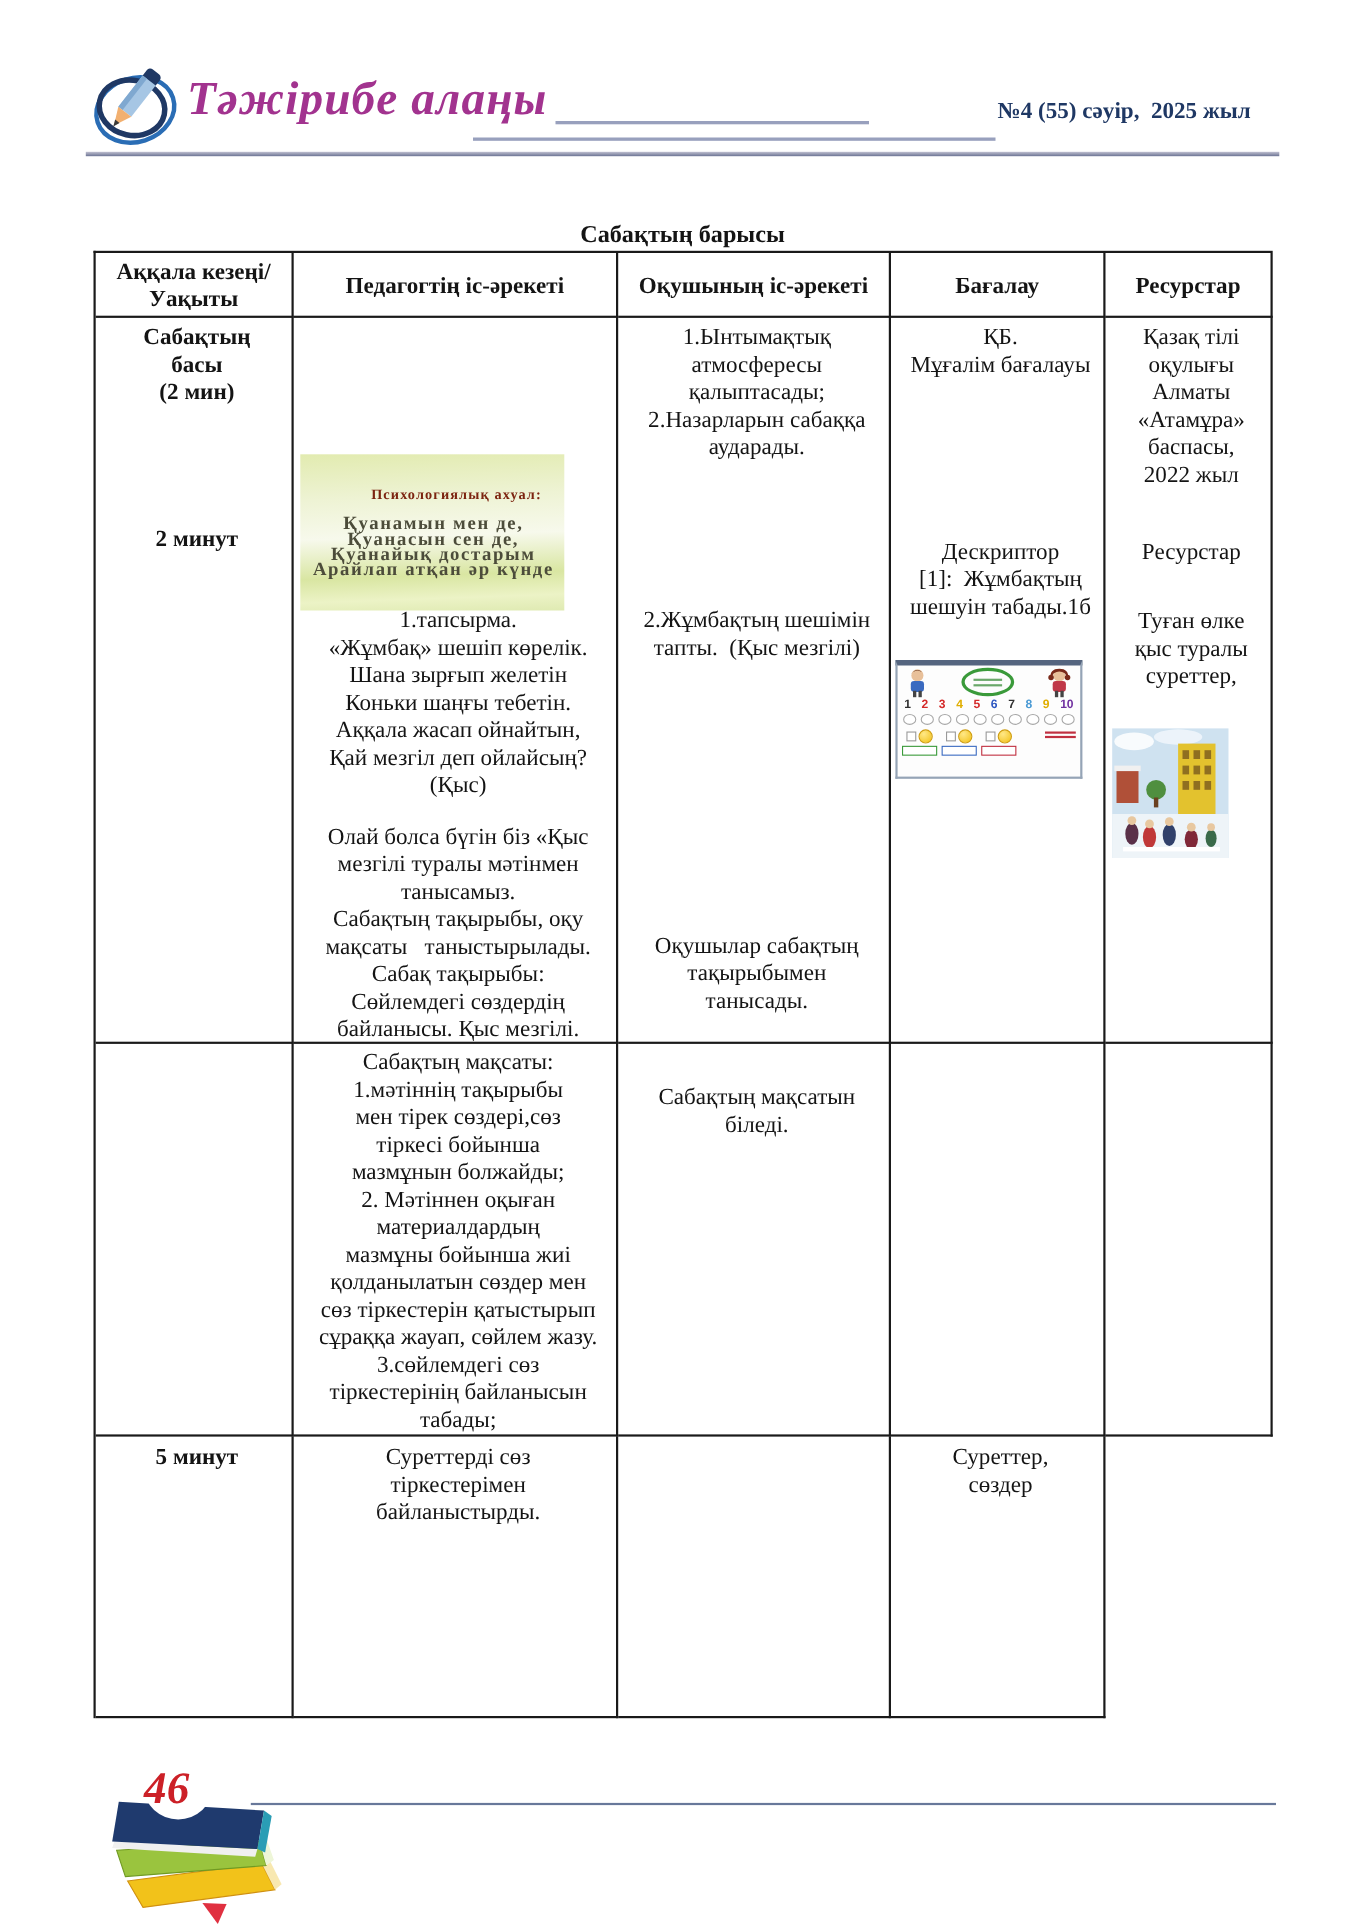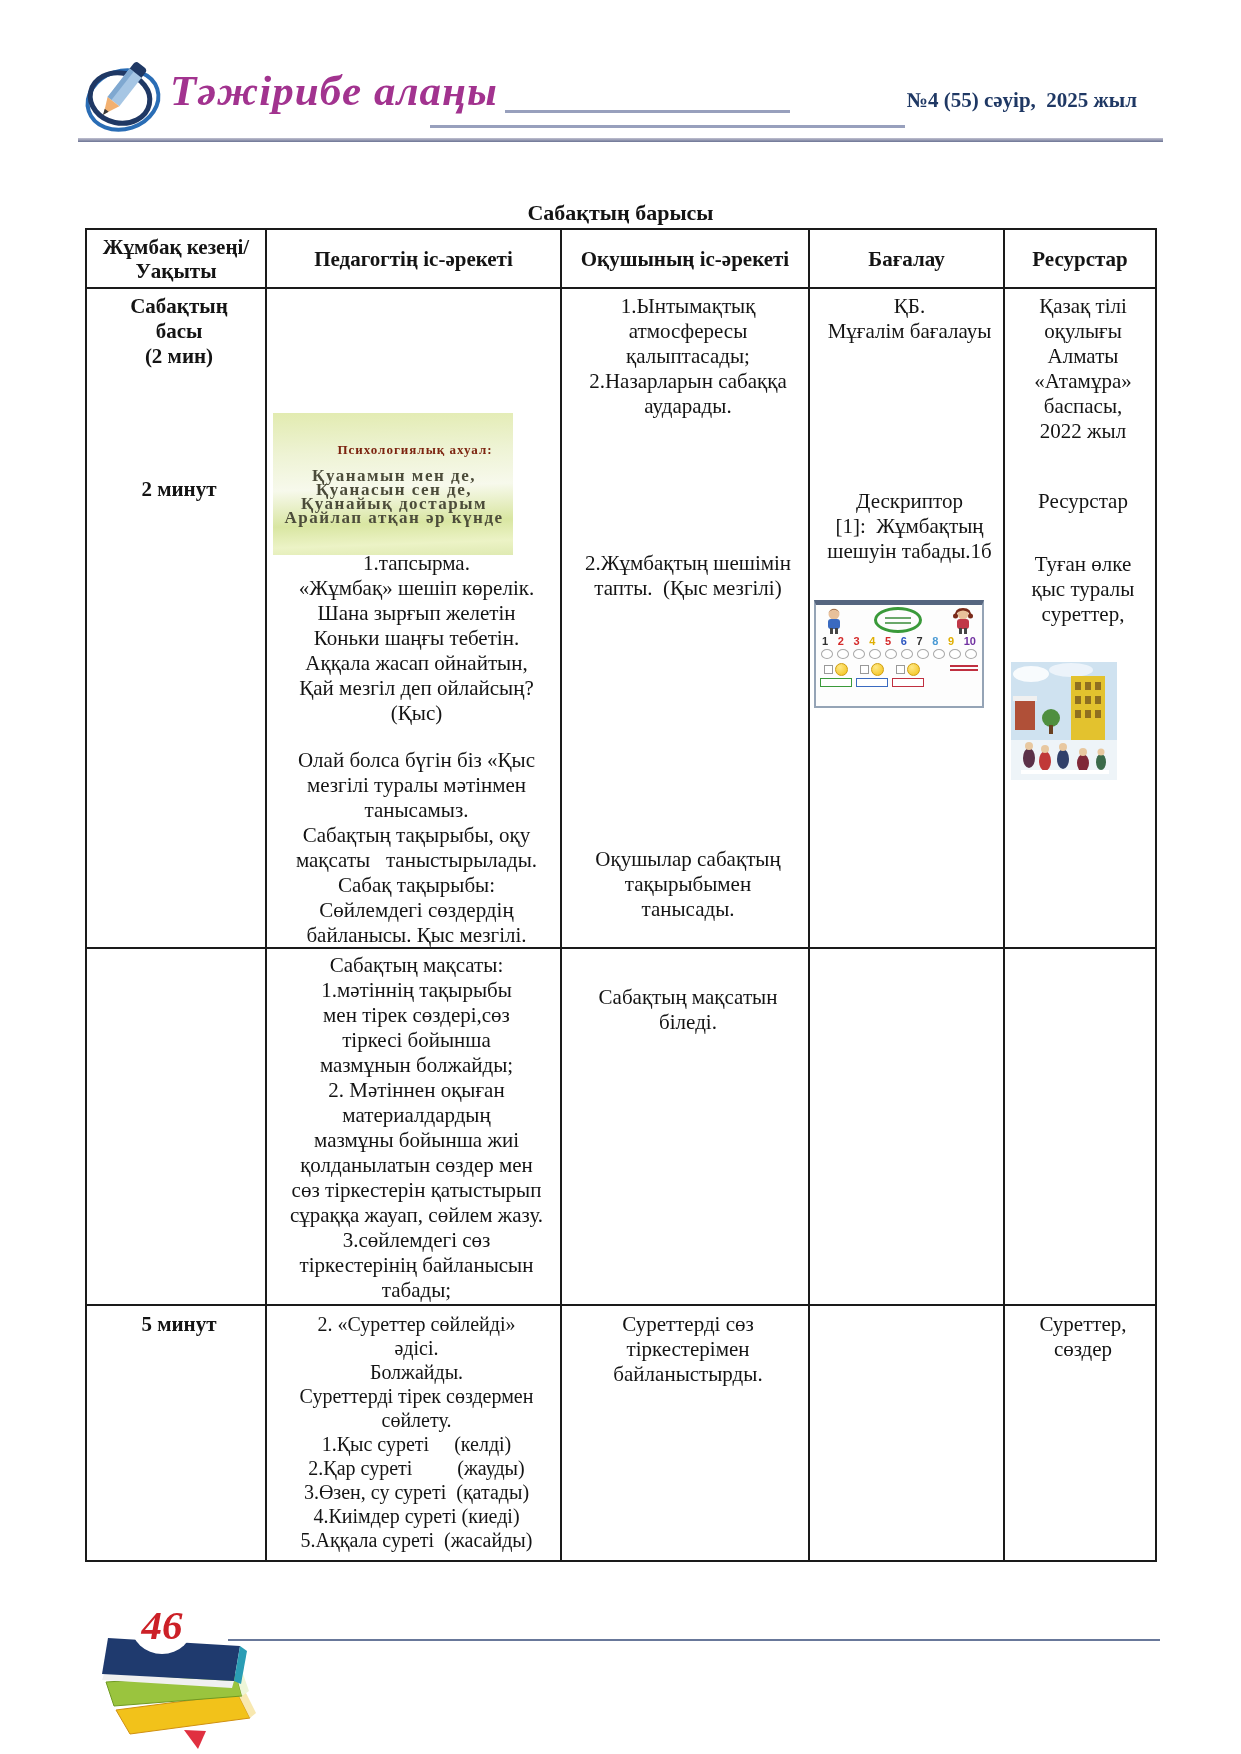--- a/index.html
+++ b/index.html
@@ -108,21 +108,21 @@
   .rc-note i { display:block; width:28px; height:2px; background:#c03040; }
 
   
   .winter-wrap { position:absolute; left:6px; top:373px; }
 
   
   .books-svg { position:absolute; left:88px; top:1582px; z-index:1; }
   .pn-circle {
     position:absolute; left:131px; top:1596px; width:62px; height:58px;
     background:#fff; border-radius:50%; z-index:2;
-    display:flex; align-items:center; justify-content:center;
+    display:flex; align-items:center; justify-content:flex-start;
   }
   .pn { font-size:41px; font-weight:bold; font-style:italic; line-height:1; }
   .footer-line { position:absolute; left:228px; top:1639px; width:932px; height:2px; background:#68789a; z-index:0; }
 </style>
 </head>
 <body>
 
 <div class="page">
 
   <svg class="logo-svg" width="86" height="86" viewBox="0 0 86 86">
@@ -139,21 +139,21 @@
   <div class="brand" style="color: rgb(162, 51, 143);">Тәжірибе алаңы</div>
   <div class="rule-seg seg1"></div>
   <div class="rule-seg seg2"></div>
   <div class="issue" style="color: rgb(31, 56, 100);">№4 (55) сәуір,  2025 жыл</div>
   <div class="masthead-rule"></div>
 
   <h1 class="doc-title">Сабақтың барысы</h1>
 
   <div class="lesson-table">
 
-    <div class="cell hcell">Жұмбақ кезеңі/
+    <div class="cell hcell">Аққала кезеңі/
 Уақыты</div>
     <div class="cell hcell">Педагогтің іс-әрекеті</div>
     <div class="cell hcell">Оқушының іс-әрекеті</div>
     <div class="cell hcell">Бағалау</div>
     <div class="cell hcell">Ресурстар</div>
 
     <div class="cell">
       <div class="blk bold" style="top:5px">Сабақтың
 басы
 (2 мин)</div>
@@ -350,32 +350,20 @@
       <div class="blk" style="top:36px">Сабақтың мақсатын
 біледі.</div>
     </div>
     <div class="cell"></div>
     <div class="cell"></div>
 
     <div class="cell">
       <div class="blk bold" style="top:6px">5 минут</div>
     </div>
     <div class="cell">
-      <div class="blk tight" style="top:6px">2. «Суреттер сөйлейді»
-әдісі.
-Болжайды.
-Суреттерді тірек сөздермен
-сөйлету.
-1.Қыс суреті     (келді)
-2.Қар суреті         (жауды)
-3.Өзен, су суреті  (қатады)
-4.Киімдер суреті (киеді)
-5.Аққала суреті  (жасайды)</div>
-    </div>
-    <div class="cell">
       <div class="blk" style="top:6px">Суреттерді сөз
 тіркестерімен
 байланыстырды.</div>
     </div>
     <div class="cell"></div>
     <div class="cell">
       <div class="blk" style="top:6px">Суреттер,
 сөздер</div>
     </div>
   </div>

